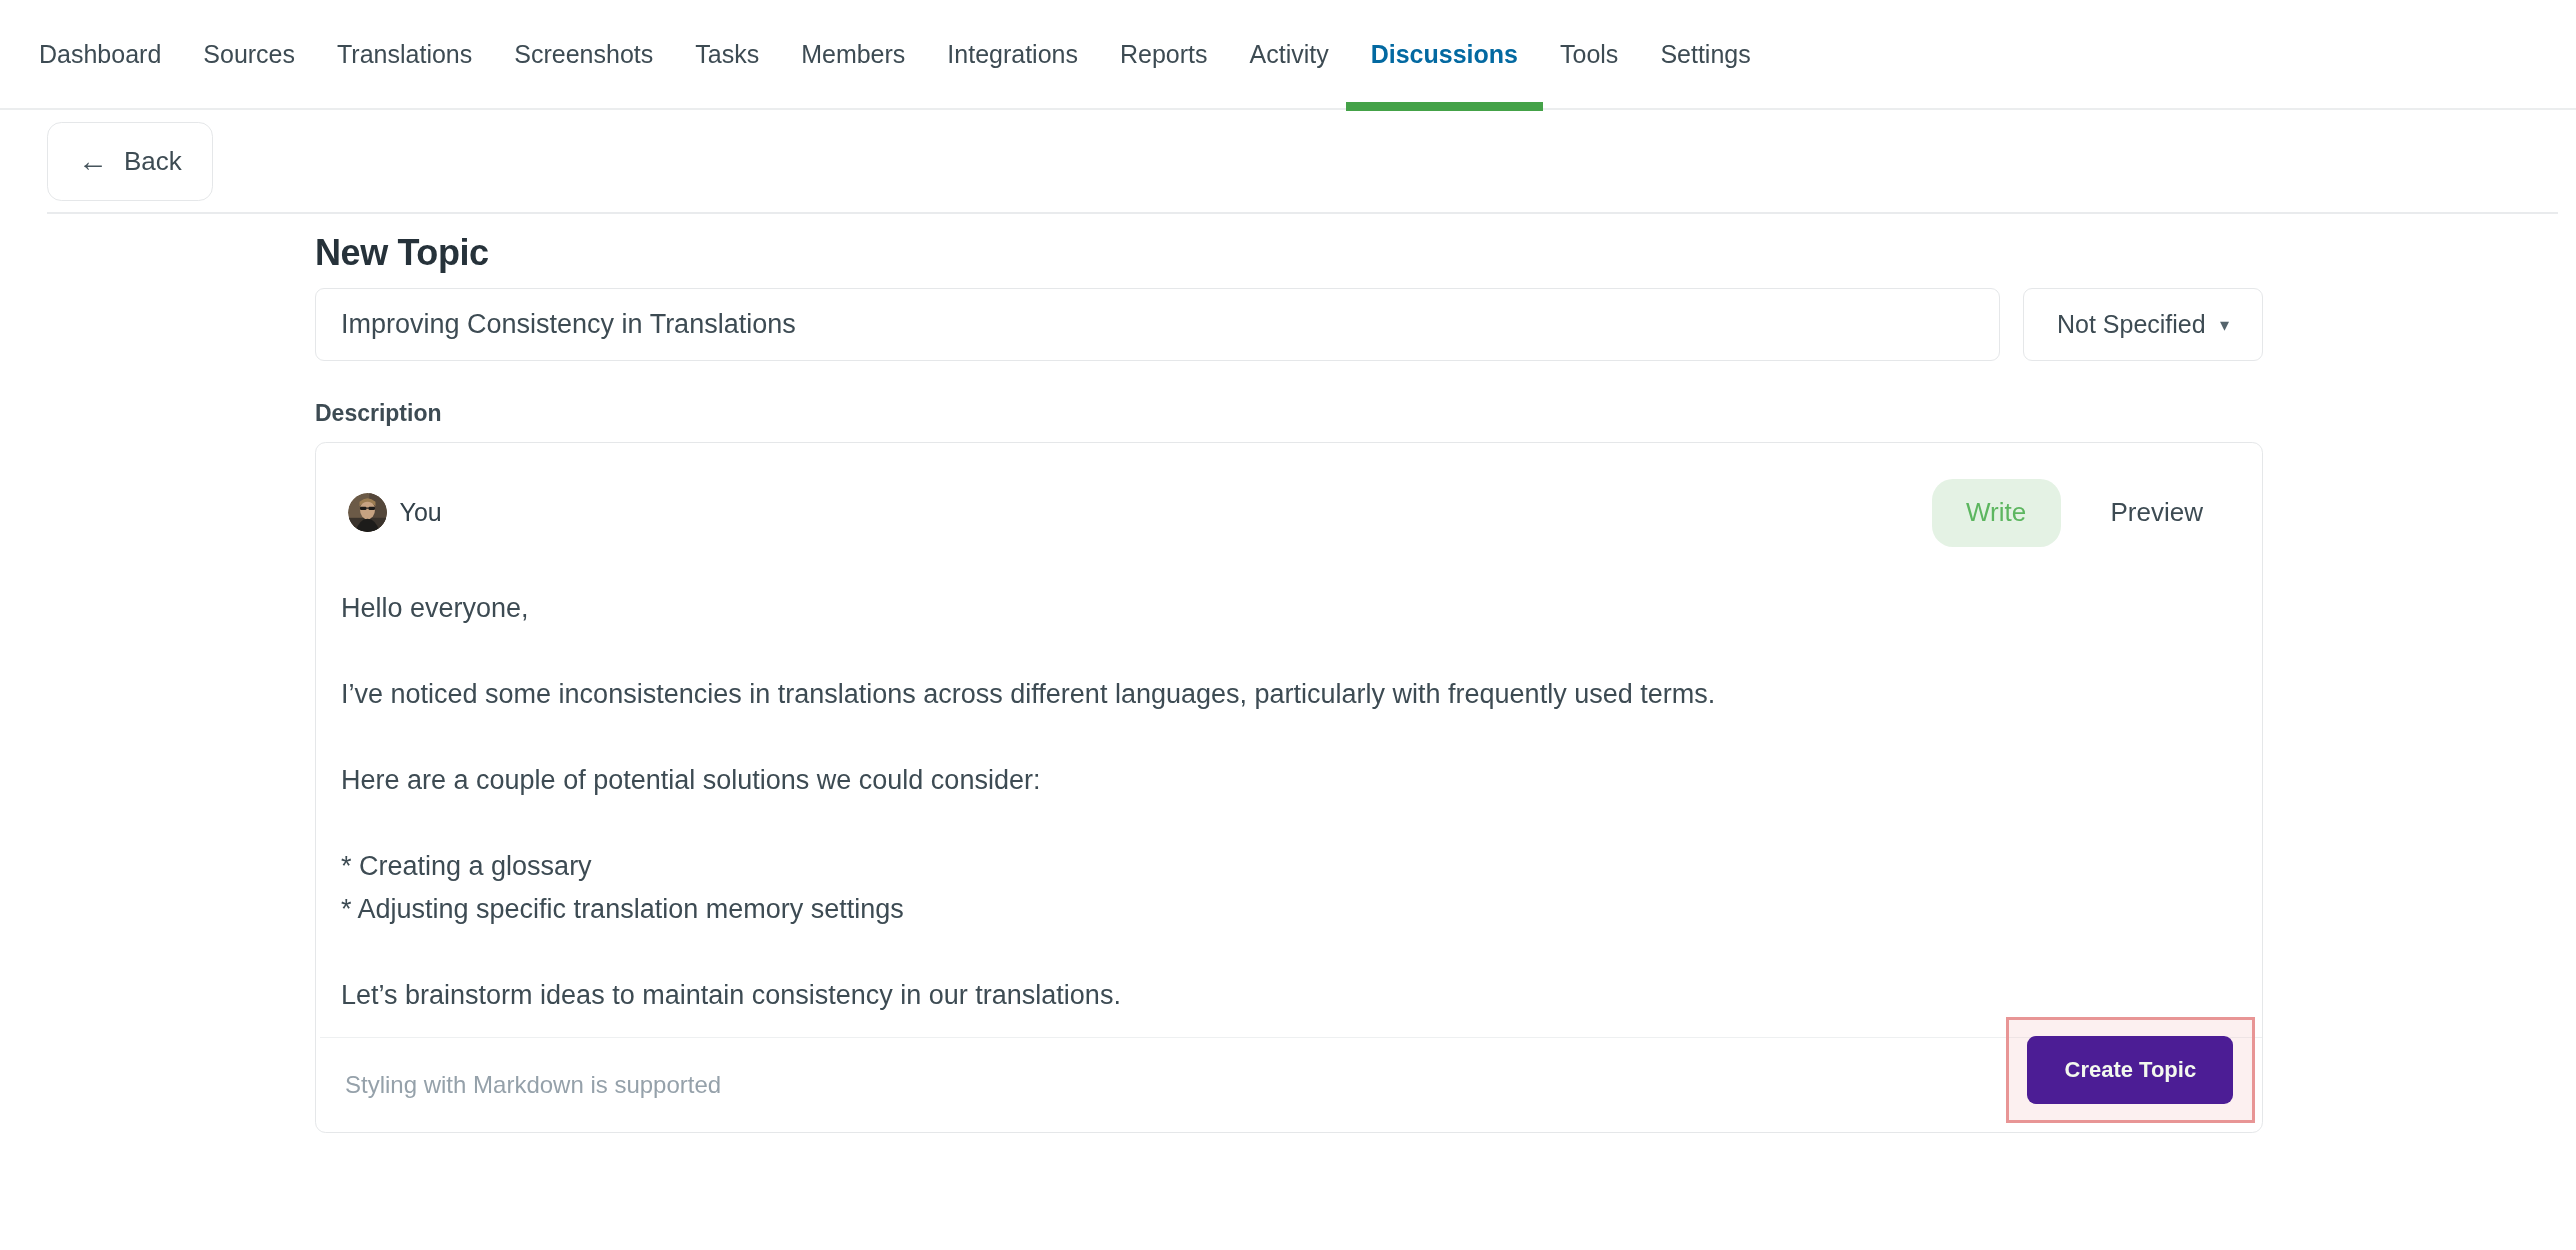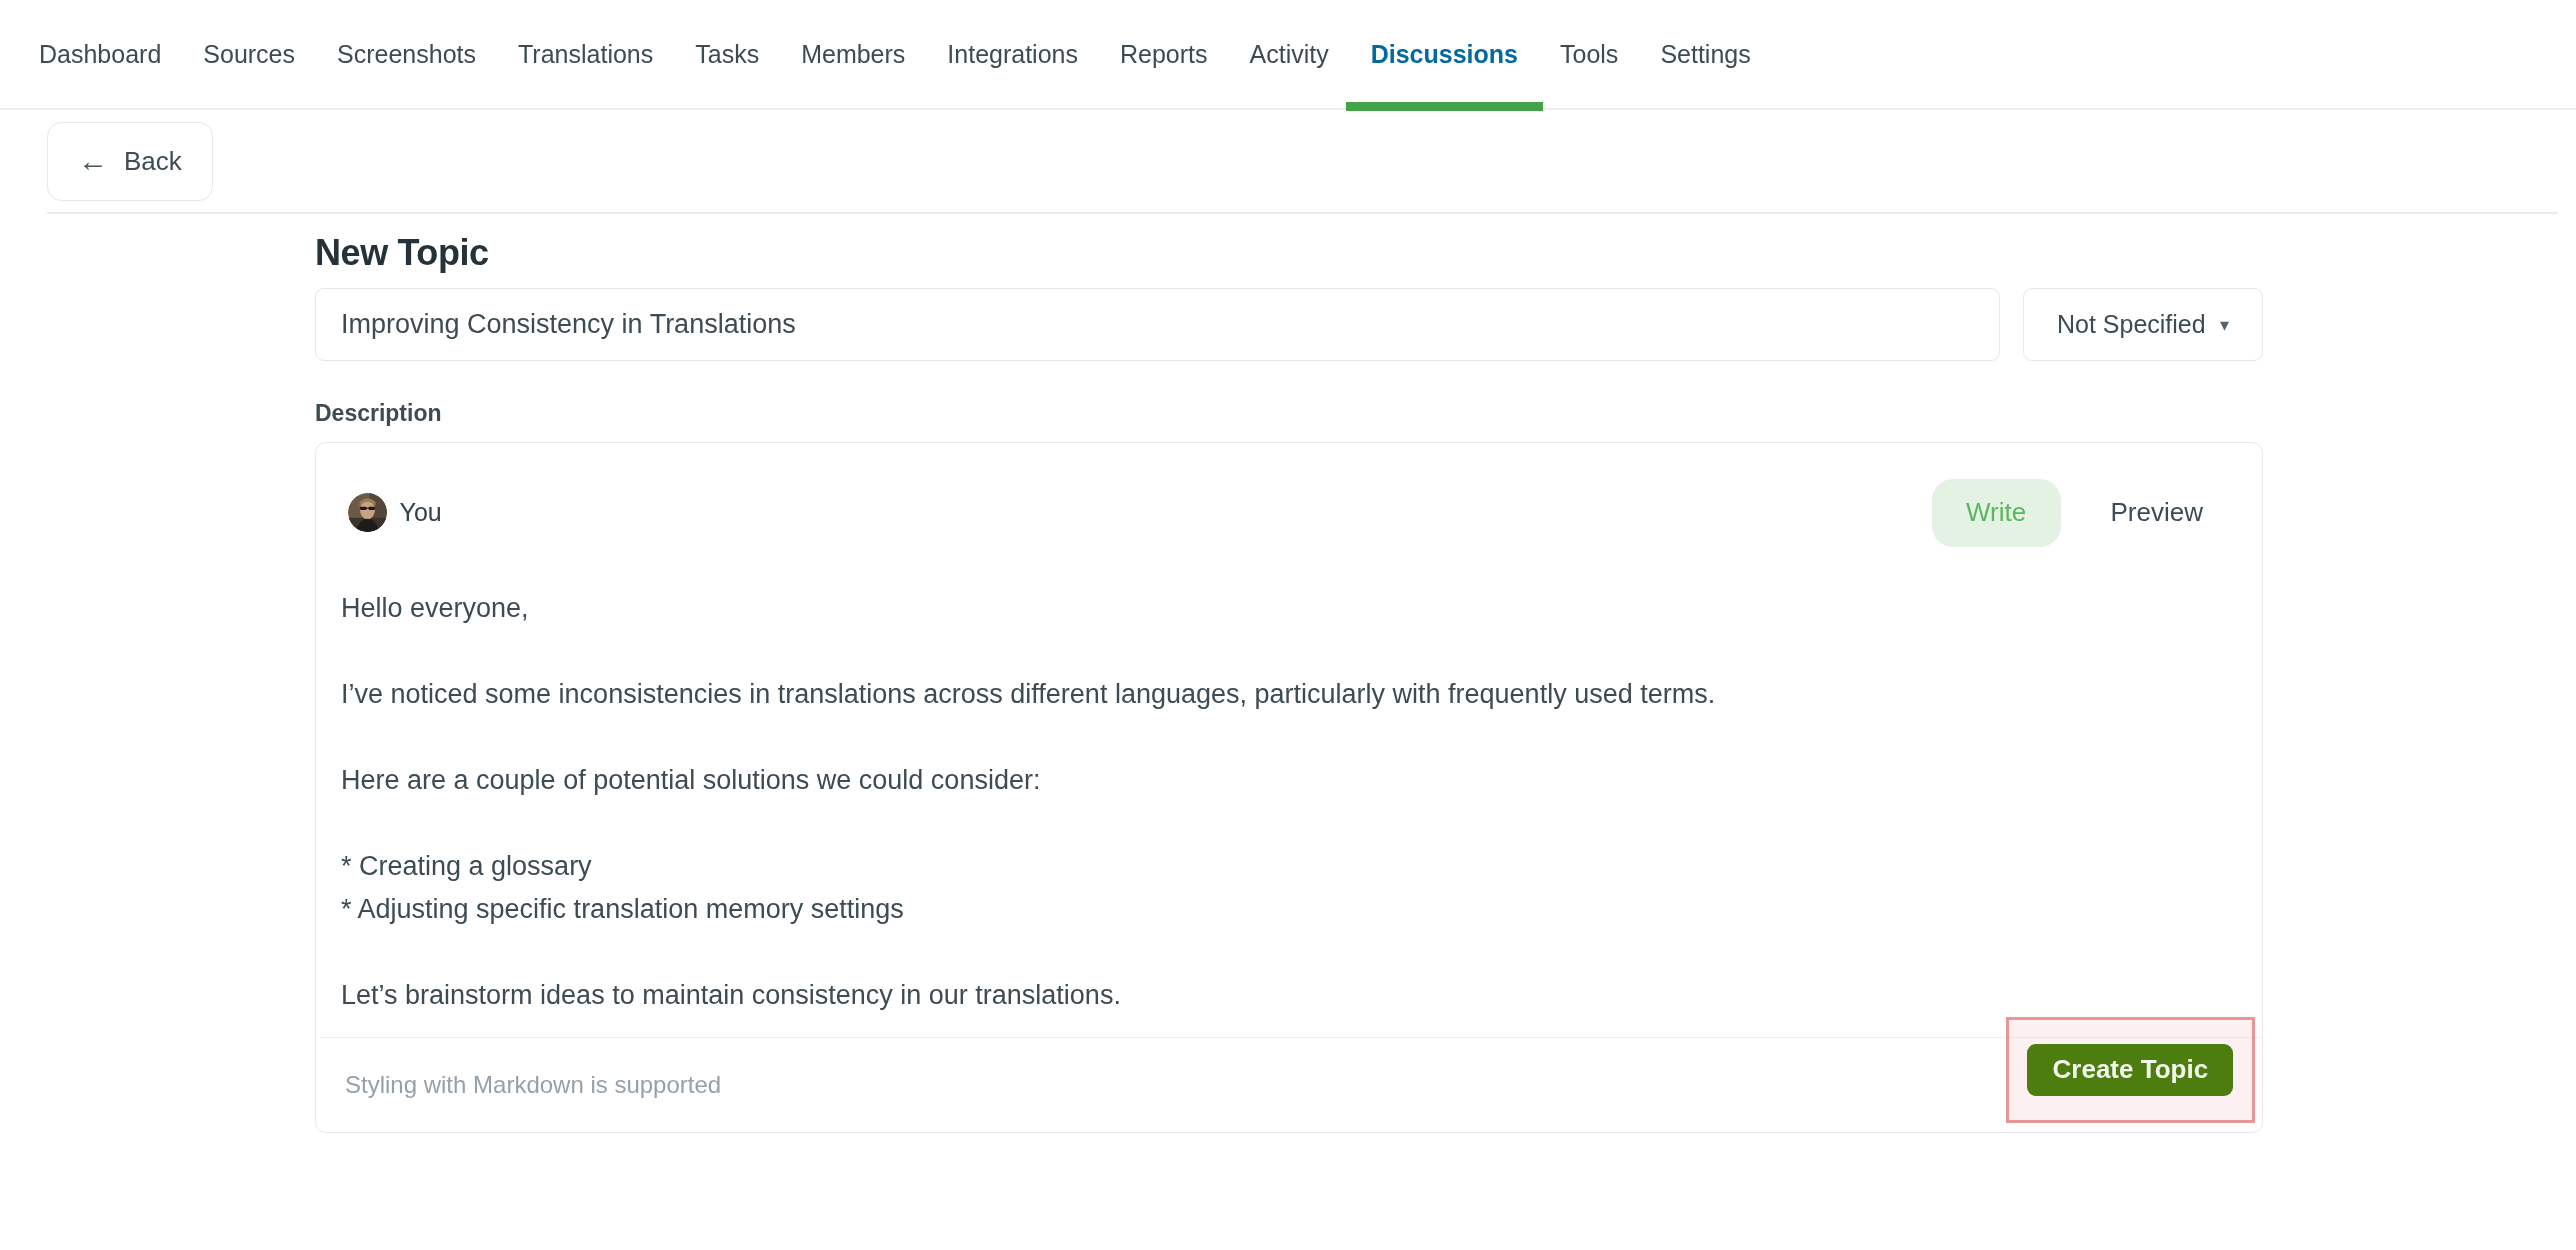--- a/index.html
+++ b/index.html
@@ -62,32 +62,32 @@
 
   .editor-footer { position:absolute; left:4px; right:0; bottom:0; height:95px;
     border-top:1.8px solid #eef0f1; display:flex; align-items:center; padding:0 25px;
     border-radius:0 0 10.7px 10.7px; }
   .md-hint { font-size:24px; color:#95a1aa; }
 
   
   .annotation { position:absolute; right:7.2px; bottom:9px; width:249px; height:106px;
     border:3.6px solid #e89595; background:rgba(243,185,185,0.22);
     display:flex; align-items:center; justify-content:center; z-index:5; }
-  .create-btn { width:206px; height:52px; background:#4d7c0f; border:none;
-    border-radius:9px; color:#f3f8ee; font-size:26px; font-weight:600; cursor:pointer;
+  .create-btn { width:206px; height:68px; background:#4c1d95; border:none;
+    border-radius:9px; color:#f3f8ee; font-size:22px; font-weight:600; cursor:pointer;
     font-family:"Liberation Sans","DejaVu Sans",sans-serif; }
 </style>
 </head>
 <body>
 
 <header class="topnav">
   <a class="nav-item">Dashboard</a>
   <a class="nav-item">Sources</a>
+  <a class="nav-item">Translations</a>
   <a class="nav-item">Screenshots</a>
-  <a class="nav-item">Translations</a>
   <a class="nav-item">Tasks</a>
   <a class="nav-item">Members</a>
   <a class="nav-item">Integrations</a>
   <a class="nav-item">Reports</a>
   <a class="nav-item">Activity</a>
   <a class="nav-item active">Discussions</a>
   <a class="nav-item">Tools</a>
   <a class="nav-item">Settings</a>
 </header>
 

